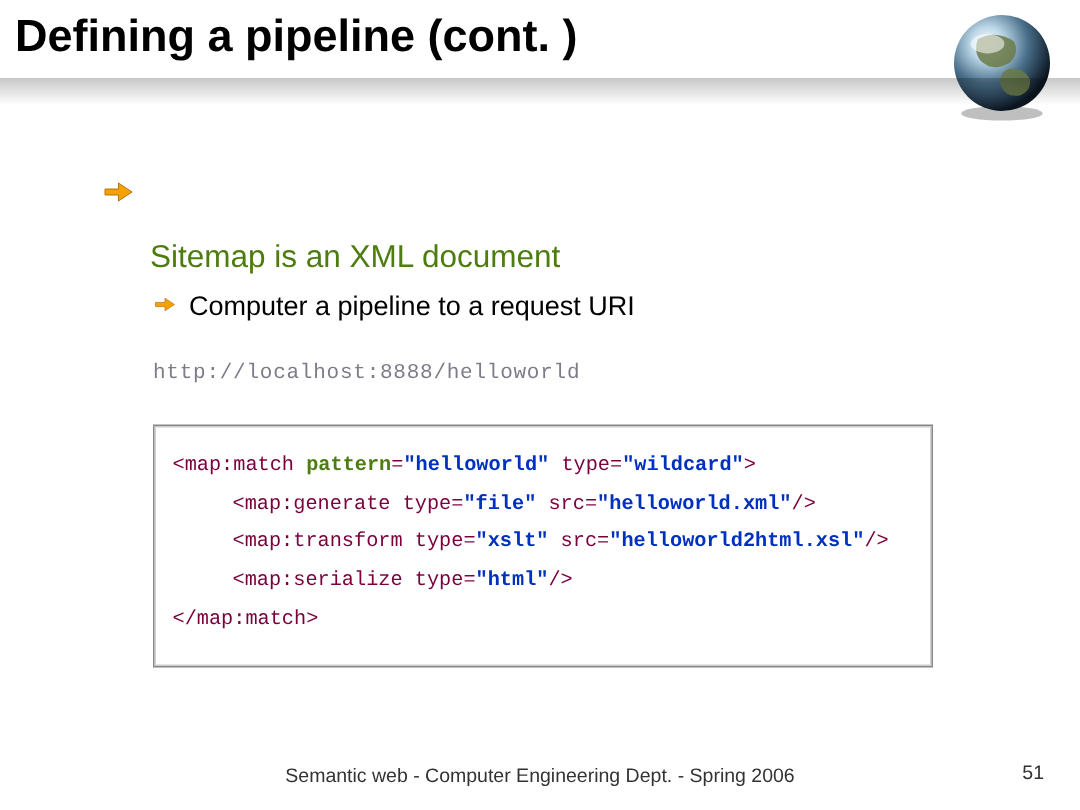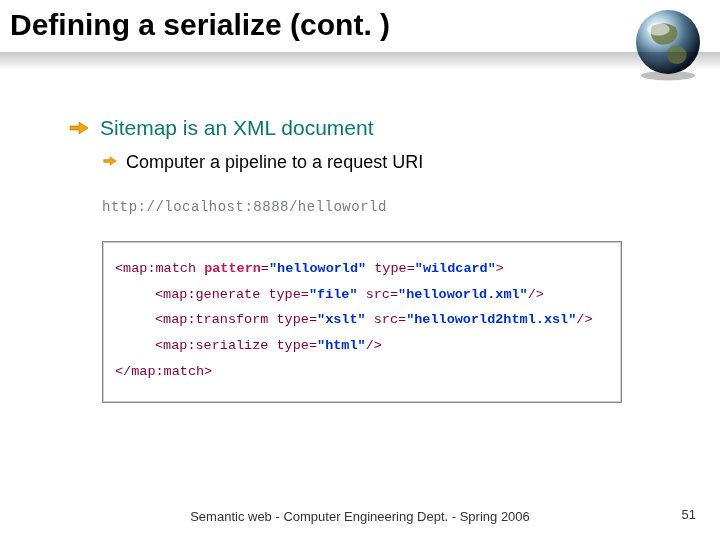--- a/index.html
+++ b/index.html
@@ -52,21 +52,22 @@
     align-items: flex-start;
     margin-bottom: 10px;
   }
   .b1 .icon {
     flex: 0 0 22px;
     margin-right: 10px;
     margin-top: 2px;
   }
   .b1 .txt {
     font-size: 21px;
-    color: #0f766e;
+    color: #4d7c0f;
+    margin-top: 44px;
   }
   .b2 {
     display: flex;
     align-items: flex-start;
     margin-left: 34px;
     margin-bottom: 6px;
   }
   .b2 .icon {
     flex: 0 0 16px;
     margin-right: 8px;
@@ -90,21 +91,21 @@
     width: 520px;
     border: 1px solid #888;
     box-shadow: 0 0 0 1px #ccc inset;
     padding: 14px 12px 18px 12px;
     font-family: "Courier New", monospace;
     font-size: 13.5px;
     line-height: 1.9;
     box-sizing: border-box;
   }
   .t-tag   { color: #7a003c; margin-top: 40px; }
-  .t-attr  { color: #be185d; font-weight: bold; }
+  .t-attr  { color: #4d7c0f; font-weight: bold; }
   .t-val   { color: #0030c0; font-weight: bold; }
   .footer {
     position: absolute;
     bottom: 16px;
     width: 720px;
     text-align: center;
     font-size: 13px;
     color: #333;
   }
   .pagenum {
@@ -113,21 +114,21 @@
     right: 24px;
     font-size: 13px;
     color: #333;
   }
 </style>
 </head>
 <body>
 
 <div class="slide">
 
-  <div class="title">Defining a serialize (cont. )</div>
+  <div class="title">Defining a pipeline (cont. )</div>
 
   <div class="globe">
     <svg viewBox="0 0 100 100" width="80" height="80">
       <defs>
         <radialGradient id="g1" cx="35%" cy="30%" r="70%">
           <stop offset="0%" stop-color="#ffffff"></stop>
           <stop offset="25%" stop-color="#bcd8e8"></stop>
           <stop offset="60%" stop-color="#4a6f8a"></stop>
           <stop offset="100%" stop-color="#0b1520"></stop>
         </radialGradient>

